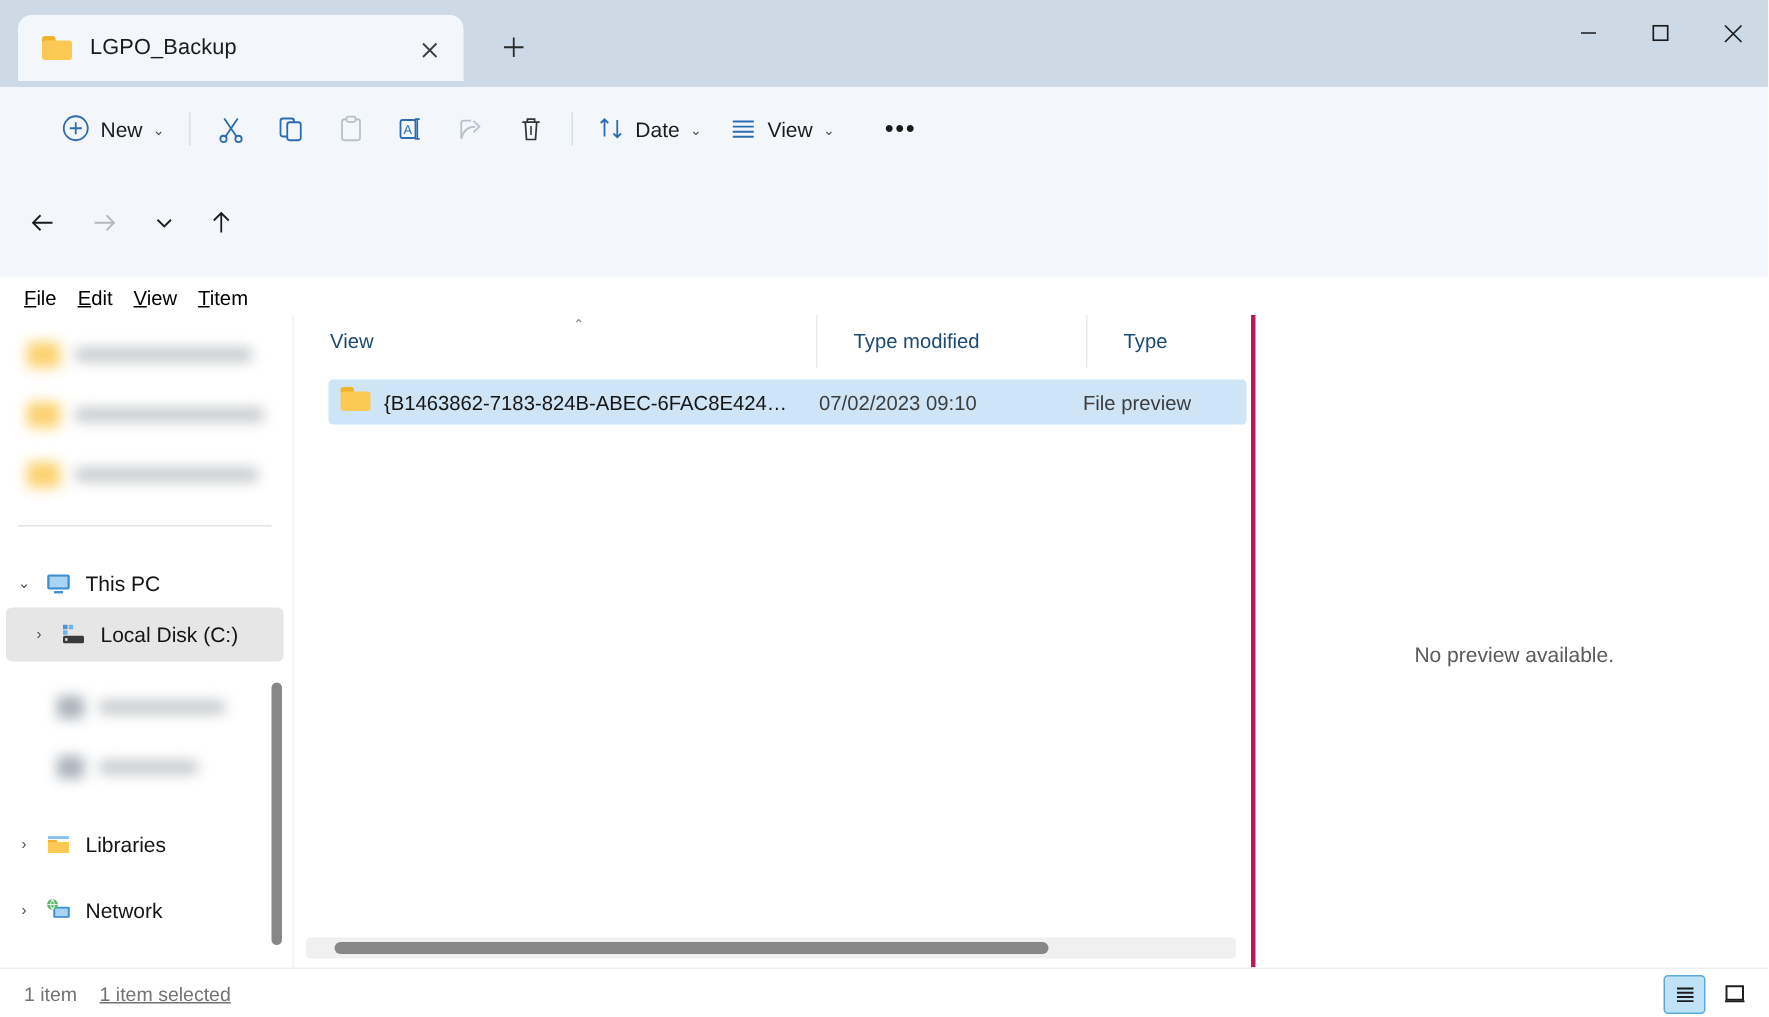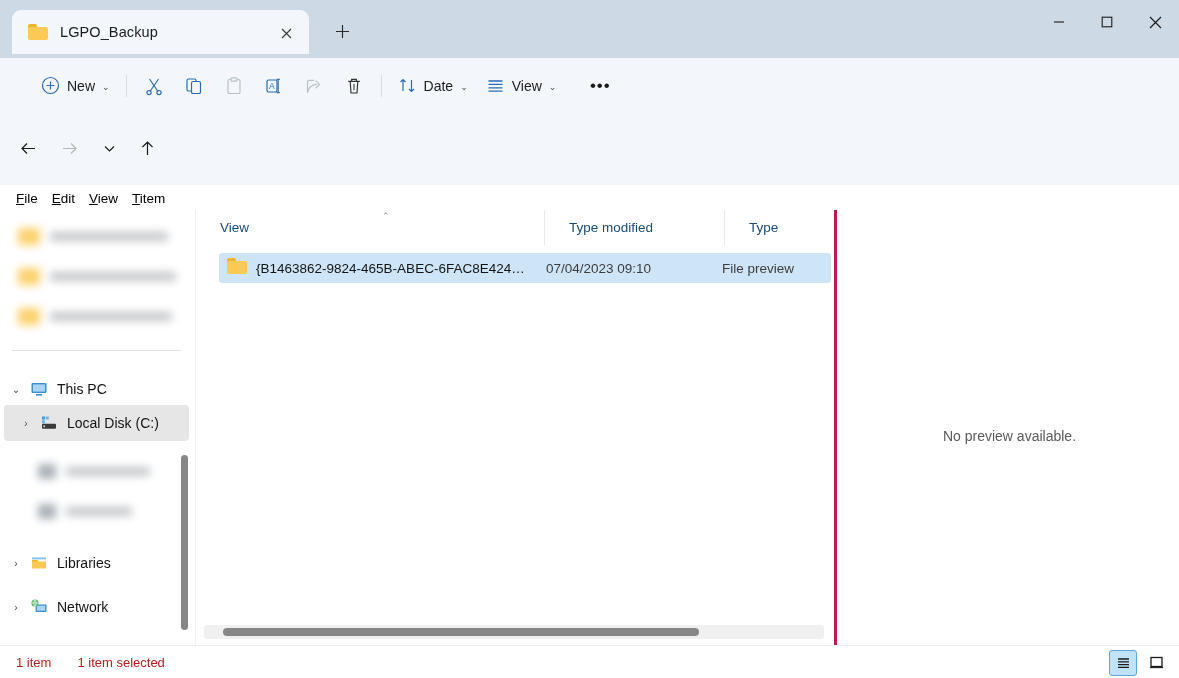--- a/index.html
+++ b/index.html
@@ -415,24 +415,24 @@
     position: absolute;
     left: 0; top: 645px;
     width: 1179px; height: 33px;
     background: #ffffff;
     border-top: 1px solid #eceff2;
     display: flex;
     align-items: center;
   }
   .status-text {
     font-size: 13px;
-    color: #b91c1c;
+    color: #737373;
   }
   .status-1 { margin-left: 16px; }
-  .status-2 { margin-left: 26px; }
+  .status-2 { margin-left: 15px; text-decoration: underline; }
   .view-toggles {
     position: absolute;
     right: 10px; top: 4px;
     display: flex;
     gap: 6px;
   }
   .vt {
     width: 26px; height: 24px;
     display: flex; align-items: center; justify-content: center;
     border-radius: 3px;
@@ -727,22 +727,22 @@
         </div>
         <div class="col col-type">
           <span>Type</span>
         </div>
       </div>
 
       <div class="row">
         <span class="row-ico">
           <span class="folder-glyph"></span>
         </span>
-        <span class="row-name">{B1463862-9824-465B-ABEC-6FAC8E424…</span>
-        <span class="row-date">07/04/2023 09:10</span>
+        <span class="row-name">{B1463862-7183-824B-ABEC-6FAC8E424…</span>
+        <span class="row-date">07/02/2023 09:10</span>
         <span class="row-type">File preview</span>
       </div>
 
       <div class="hscroll-track">
         <div class="hscroll-thumb"></div>
       </div>
     </div>
 
     <div class="preview">
       <span class="preview-text">No preview available.</span>

